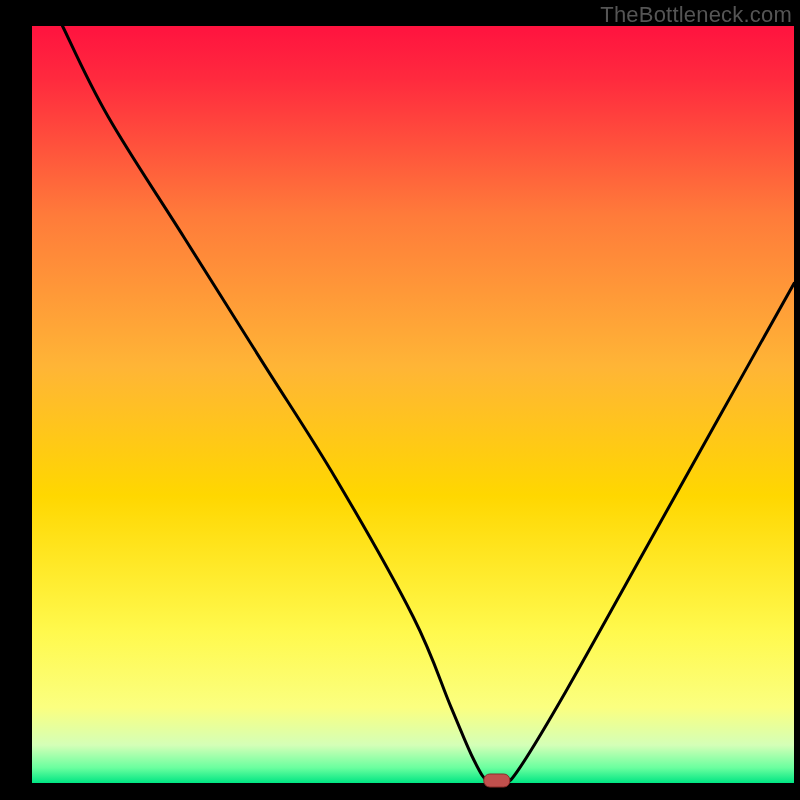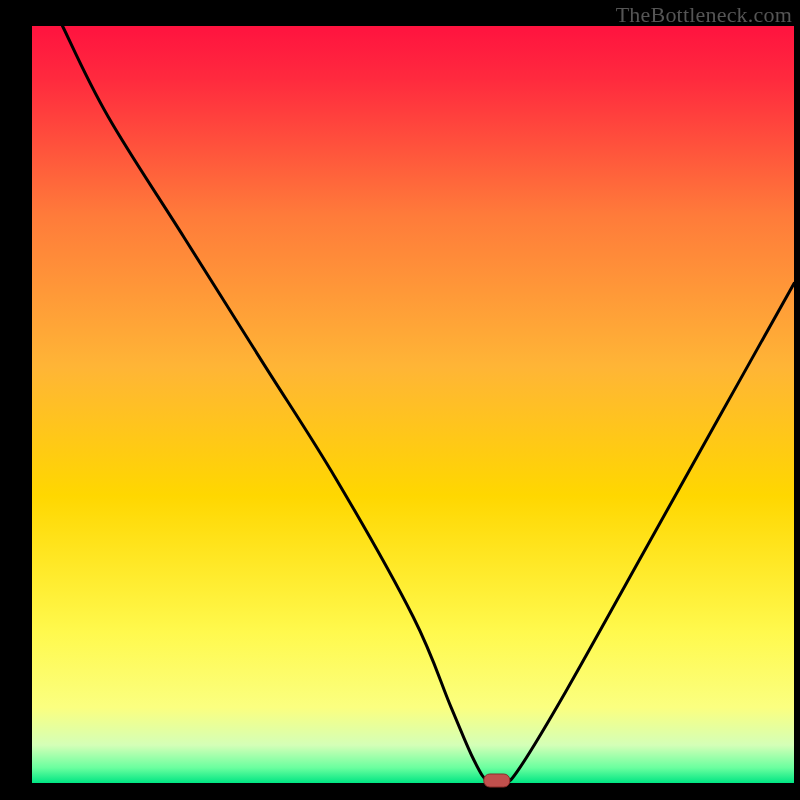--- a/index.html
+++ b/index.html
@@ -13,21 +13,21 @@
   .container {
     position: relative;
     width: 800px;
     height: 800px;
   }
   .watermark {
     position: absolute;
     top: 2px;
     right: 8px;
     color: #555;
-    font-family: Liberation Serif, serif;
+    font-family: Liberation Sans, sans-serif;
     font-size: 22px;
     font-weight: 500;
     z-index: 10;
     letter-spacing: 0.2px;
   }
   svg {
     position: absolute;
     top: 0;
     left: 0;
   }

